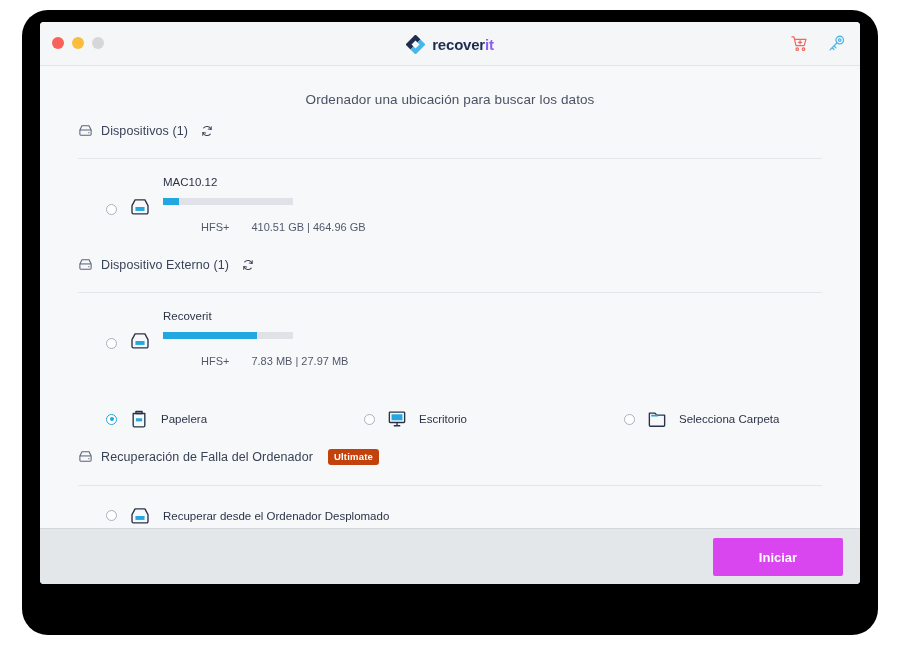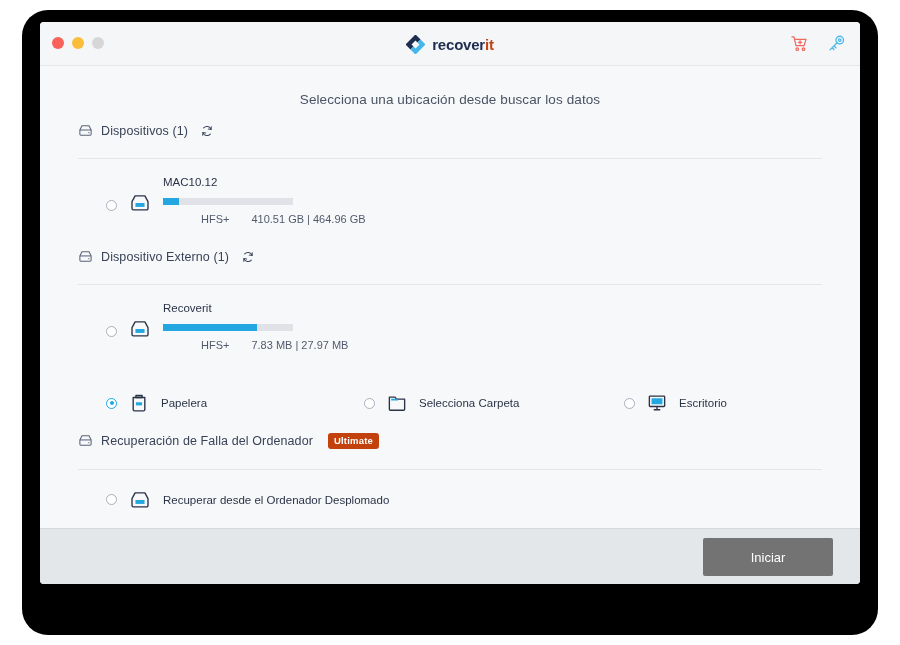--- a/index.html
+++ b/index.html
@@ -46,21 +46,21 @@
   .light.gray { background: #d7d7d7; }
 
   .logo {
     position: absolute;
     left: 0; right: 0; top: 13px;
     display: flex; align-items: center; justify-content: center; gap: 7px;
   }
   .logo-mark { width: 19px; height: 19px; position: relative; }
   .logo-text { font-size: 15px; font-weight: bold; letter-spacing: -0.2px; }
   .logo-text .a { color: #1e2d4f; }
-  .logo-text .b { color: #c2410c; }
+  .logo-text .b { color: #8b5cf6; }
 
   .tb-icons { position: absolute; right: 14px; top: 12px; display: flex; gap: 18px; align-items: center; }
   .tb-icon { width: 19px; height: 19px; cursor: pointer; }
 
   
   .content {
     flex: 1 1 auto;
     position: relative;
     background: #f7f8fa;
     padding: 0 38px;
@@ -124,21 +124,21 @@
   .drive-name { font-size: 11.5px; color: #2b3347; line-height: 13px; padding-top: 1px; }
   .bar-track {
     width: 130px; height: 7px;
     background: #e0e2e8;
     margin-top: 9px;
     position: relative;
     overflow: hidden;
   }
   .bar-fill { height: 100%; background: #22a7e0; }
   .drive-meta {
-    margin-top: 8px;
+    margin-top: 16px;
     font-size: 11px;
     color: #515a6d;
     display: flex;
     gap: 22px;
     padding-left: 38px;
   }
 
   
   .loc-grid { display: flex; padding: 18px 0 0 0; }
   .loc-item { display: flex; align-items: center; flex: 0 0 260px; }
@@ -160,26 +160,26 @@
 
   
   .footer {
     flex: 0 0 56px;
     background: #e4e7ea;
     border-top: 1px solid #d4d8dd;
     position: relative;
   }
   .primary-btn {
     position: absolute;
-    right: 27px; top: 9px;
+    right: 17px; top: 9px;
     width: 130px; height: 38px;
-    background: #737373;
+    background: #d946ef;
     color: #ffffff;
     font-size: 13px;
-    font-weight: normal;
+    font-weight: bold;
     border: none;
     border-radius: 2px;
     cursor: pointer;
     font-family: "Liberation Sans", sans-serif;
   }
 </style>
 </head>
 <body>
 
 <div class="bezel"></div>
@@ -220,21 +220,21 @@
           <circle cx="13.4" cy="6.4" r="4"></circle>
           <circle cx="13.4" cy="6.4" r="1.3"></circle>
           <path d="M10.6 9.3L3.2 16.7M5.4 14.5l1.9 1.9M7.4 12.5l1.9 1.9"></path>
         </svg>
       </span>
     </div>
   </div>
 
   <div class="content">
 
-    <div class="page-title">Selecciona una ubicación desde buscar los datos</div>
+    <div class="page-title">Ordenador una ubicación para buscar los datos</div>
 
     <div class="section-head">
       <span class="hd-icon">
         <svg viewBox="0 0 16 16" width="15" height="15" fill="none" stroke="#5a6276" stroke-width="1.1" stroke-linejoin="round">
           <path d="M2 7.4L4.2 3h7.6L14 7.4V12a1 1 0 0 1-1 1H3a1 1 0 0 1-1-1z"></path>
           <path d="M2 7.4h12"></path>
           <circle cx="11.6" cy="10.3" r="0.65" fill="#5a6276" stroke="none"></circle>
         </svg>
       </span>
       <span class="section-title">Dispositivos (1)</span>
@@ -323,37 +323,37 @@
             <rect x="7.6" y="10.2" width="6.8" height="3.4" fill="#22a7e0" stroke="none"></rect>
           </svg>
         </span>
         <span class="loc-label">Papelera</span>
       </div>
 
       <div class="loc-item">
         <span class="radio"></span>
         <span class="loc-icon">
           <svg viewBox="0 0 22 22" width="20" height="20" fill="none" stroke="#2b3347" stroke-width="1.5" stroke-linejoin="round">
-            <path d="M2.6 4.6h6.2l1.8 2.2h8.8v11.2a1 1 0 0 1-1 1H3.6a1 1 0 0 1-1-1z"></path>
-            <path d="M4.6 6.4h6.2l1.5 1.8H4.6z" fill="#22a7e0" stroke="none"></path>
+            <rect x="2.6" y="3.4" width="16.8" height="11.4" rx="0.8"></rect>
+            <rect x="5" y="5.8" width="12" height="6.6" fill="#22a7e0" stroke="none"></rect>
+            <path d="M11 14.8v3.2M7.4 18.4h7.2"></path>
           </svg>
         </span>
-        <span class="loc-label">Selecciona Carpeta</span>
+        <span class="loc-label">Escritorio</span>
       </div>
 
       <div class="loc-item">
         <span class="radio"></span>
         <span class="loc-icon">
           <svg viewBox="0 0 22 22" width="20" height="20" fill="none" stroke="#2b3347" stroke-width="1.5" stroke-linejoin="round">
-            <rect x="2.6" y="3.4" width="16.8" height="11.4" rx="0.8"></rect>
-            <rect x="5" y="5.8" width="12" height="6.6" fill="#22a7e0" stroke="none"></rect>
-            <path d="M11 14.8v3.2M7.4 18.4h7.2"></path>
+            <path d="M2.6 4.6h6.2l1.8 2.2h8.8v11.2a1 1 0 0 1-1 1H3.6a1 1 0 0 1-1-1z"></path>
+            <path d="M4.6 6.4h6.2l1.5 1.8H4.6z" fill="#22a7e0" stroke="none"></path>
           </svg>
         </span>
-        <span class="loc-label">Escritorio</span>
+        <span class="loc-label">Selecciona Carpeta</span>
       </div>
 
     </div>
 
     <div class="sec-gap-sm"></div>
 
     <div class="section-head">
       <span class="hd-icon">
         <svg viewBox="0 0 16 16" width="15" height="15" fill="none" stroke="#5a6276" stroke-width="1.1" stroke-linejoin="round">
           <path d="M2 7.4L4.2 3h7.6L14 7.4V12a1 1 0 0 1-1 1H3a1 1 0 0 1-1-1z"></path>

